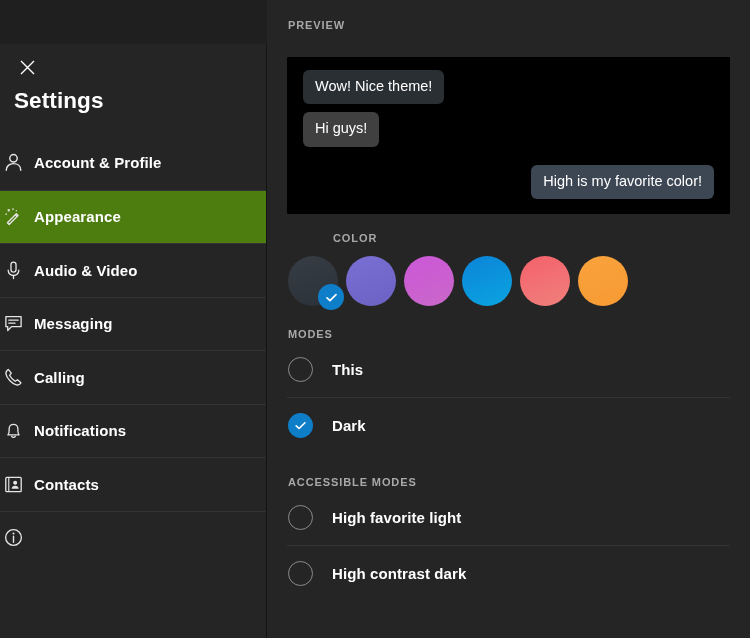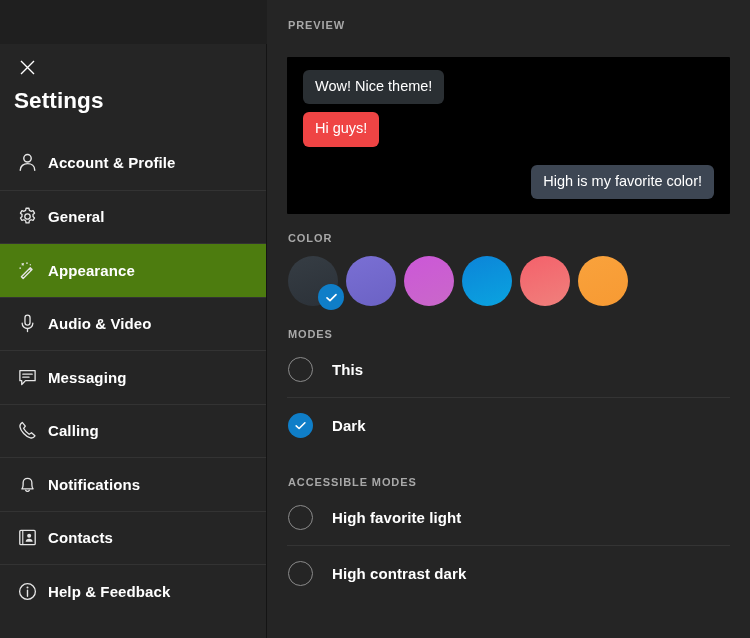--- a/index.html
+++ b/index.html
@@ -63,21 +63,20 @@
     margin-bottom: 22px;
     color: #ffffff;
   }
 
   .nav { display: flex; flex-direction: column; }
 
   .nav-item {
     height: 53.5px;
     display: flex;
     align-items: center;
-    padding-left: 14px;
     border-top: 1px solid #333333;
     cursor: pointer;
     position: relative;
   }
   .nav-item:first-child { border-top: none; }
   .nav-item.active {
     background: #38404d;
   }
   .nav-item.active + .nav-item { border-top-color: #333333; }
 
@@ -140,21 +139,21 @@
   .bubble.in {
     background: #2a2f33;
   }
   .bubble.out {
     background: #3d4653;
   }
   .row-in  { display: flex; justify-content: flex-start; margin-bottom: 8px; }
   .row-out { display: flex; justify-content: flex-end; margin-top: 18px; }
 
   
-  .color-head { padding-top: 18px; padding-left: 1px; }
+  .color-head { padding-top: 18px; padding-left: 1px; margin-left: 45px; }
 
   .swatch-row {
     display: flex;
     gap: 8px;
     margin-top: 12px;
     padding-left: 1px;
   }
 
   .swatch {
     width: 50px;
@@ -244,32 +243,20 @@
       <div class="nav-item">
         <span class="nav-icon">
           <svg width="21" height="21" viewBox="0 0 22 22">
             <circle cx="11" cy="6.6" r="3.9" fill="none" stroke="#e6e6e6" stroke-width="1.5"></circle>
             <path d="M3.4 19.2 C3.4 14.6 6.8 12.2 11 12.2 C15.2 12.2 18.6 14.6 18.6 19.2" fill="none" stroke="#e6e6e6" stroke-width="1.5" stroke-linecap="round"></path>
           </svg>
         </span>
         <span class="nav-label">Account &amp; Profile</span>
       </div>
 
-      <div class="nav-item">
-        <span class="nav-icon">
-          <svg width="21" height="21" viewBox="0 0 24 24">
-            <path fill="none" stroke="#e6e6e6" stroke-width="1.5" stroke-linejoin="round" d="M10.3 2.6 h3.4 l0.45 2.35 a7.3 7.3 0 0 1 1.95 1.13 l2.25-0.8 1.7 2.94 -1.8 1.55
-                 a7.3 7.3 0 0 1 0 2.26 l1.8 1.55 -1.7 2.94 -2.25-0.8 a7.3 7.3 0 0 1-1.95 1.13
-                 l-0.45 2.35 h-3.4 l-0.45-2.35 a7.3 7.3 0 0 1-1.95-1.13 l-2.25 0.8 -1.7-2.94
-                 1.8-1.55 a7.3 7.3 0 0 1 0-2.26 l-1.8-1.55 1.7-2.94 2.25 0.8 a7.3 7.3 0 0 1 1.95-1.13 z"></path>
-            <circle cx="12" cy="12" r="3.1" fill="none" stroke="#e6e6e6" stroke-width="1.5"></circle>
-          </svg>
-        </span>
-        <span class="nav-label">General</span>
-      </div>
 
       <div class="nav-item active" style="background: #4d7c0f;">
         <span class="nav-icon">
           <svg width="21" height="21" viewBox="0 0 24 24">
             <path d="M5 19.2 L15.2 8.9 L17.2 10.9 L7 21.2 Z" fill="none" stroke="#e6e6e6" stroke-width="1.5" stroke-linejoin="round"></path>
             <path d="M14.1 10.1 L16.0 12.0" stroke="#e6e6e6" stroke-width="1.3"></path>
             <path d="M5.8 4.1 L7.3 5.6 M7.3 4.1 L5.8 5.6" stroke="#e6e6e6" stroke-width="1.3" stroke-linecap="round"></path>
             <circle cx="11.4" cy="3.6" r="0.95" fill="#e6e6e6"></circle>
             <circle cx="3.6" cy="9.3" r="0.9" fill="#e6e6e6"></circle>
             <circle cx="15.2" cy="5.4" r="0.75" fill="#e6e6e6"></circle>
@@ -334,36 +321,35 @@
       </div>
 
       <div class="nav-item">
         <span class="nav-icon">
           <svg width="21" height="21" viewBox="0 0 24 24">
             <circle cx="12" cy="12" r="9.0" fill="none" stroke="#e6e6e6" stroke-width="1.5"></circle>
             <circle cx="12" cy="7.3" r="1.15" fill="#e6e6e6"></circle>
             <path d="M12 10.4 v7.0" stroke="#e6e6e6" stroke-width="1.6" stroke-linecap="round"></path>
           </svg>
         </span>
-        <span class="nav-label">Help &amp; Feedback</span>
       </div>
 
     </div>
   </div>
 
   <div class="main">
 
     <div class="section-head preview-head" style="color: rgb(168, 168, 168);">PREVIEW</div>
 
     <div class="preview-box" style="background: rgb(0, 0, 0);">
       <div class="row-in">
         <div class="bubble in" style="background: rgb(42, 47, 51);">Wow! Nice theme!</div>
       </div>
       <div class="row-in">
-        <div class="bubble in" style="background: #ef4444;">Hi guys!</div>
+        <div class="bubble in" style="background: #404040;">Hi guys!</div>
       </div>
       <div class="row-out">
         <div class="bubble out" style="background: rgb(61, 70, 83);">High is my favorite color!</div>
       </div>
     </div>
 
     <div class="section-head color-head" style="color: rgb(168, 168, 168);">COLOR</div>
 
     <div class="swatch-row">
 

